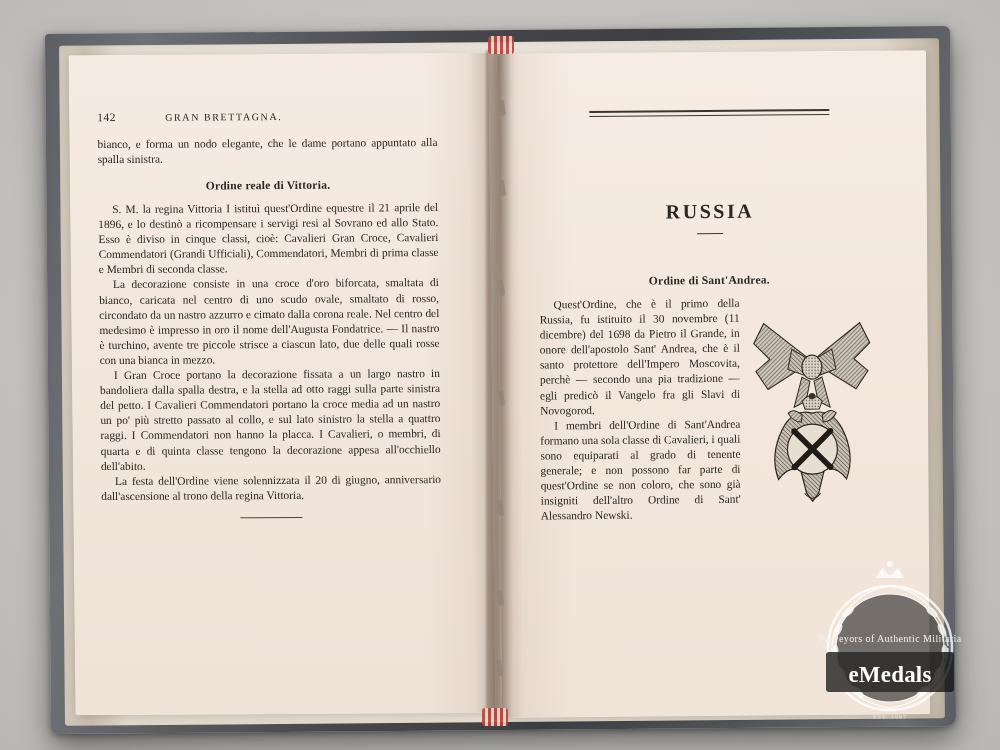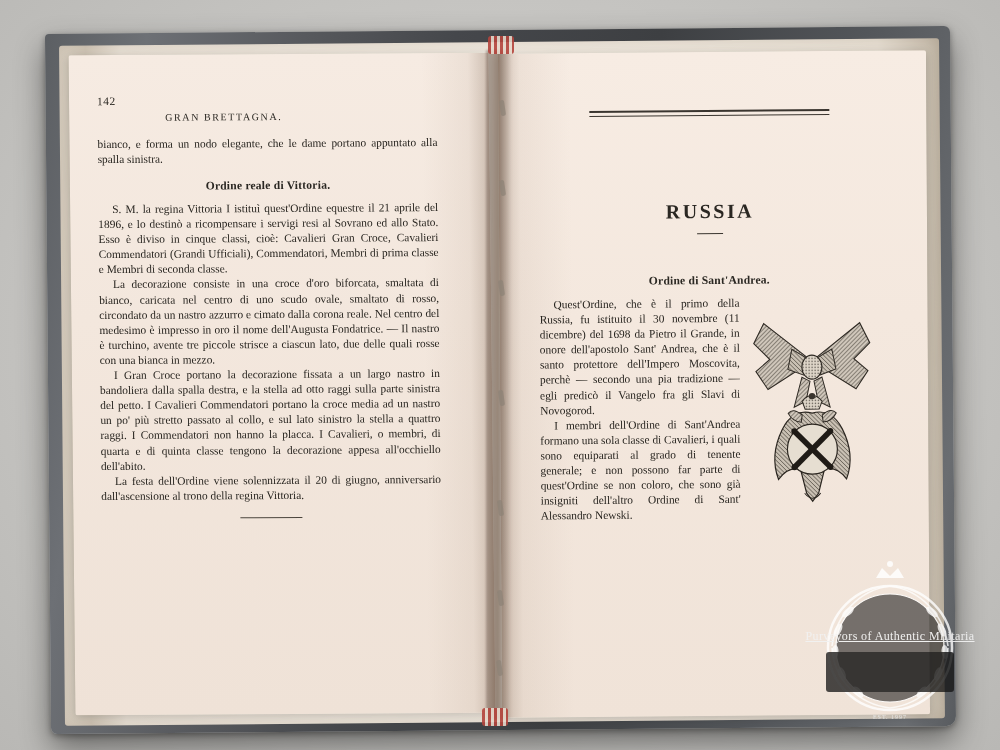--- a/index.html
+++ b/index.html
@@ -207,24 +207,23 @@
   }
   .wm-brand {
     bottom: 44px;
     font-size: 23px;
     letter-spacing: 0.2px;
     font-weight: bold;
   }
   .wm-brand .e { color: #ffffff; font-style: normal; }
   .wm-tag {
     bottom: 88px;
-    font-size: 12px;
+    font-size: 10px;
     letter-spacing: 0.4px;
     color: #f2f2f2;
-    text-decoration: underline;
   }
   .wm-year {
     bottom: 12px;
     font-size: 6px;
     letter-spacing: 1px;
     color: #e8e8e8;
   }
 </style>
 </head>
 <body>
@@ -233,21 +232,21 @@
 
 <div class="book">
 
   <div class="cover"></div>
   <div class="pageblock"></div>
 
   <div class="spread">
 
     <div class="page left">
 
-      <div class="col folio" style="left:28px; top:40px;">142</div>
+      <div class="col folio" style="left:28px; top:56px;">142</div>
 
       <div class="col runhead" style="left:96px; top:57px;">GRAN BRETTAGNA.</div>
 
       <div class="col body" style="left:28px; top:82px; width:340px;">
         <p class="noind">bianco, e forma un nodo elegante, che le dame portano appuntato alla spalla sinistra.</p>
       </div>
 
       <div class="col" style="left:28px; top:125px; width:340px;">
         <div class="sechead">Ordine reale di Vittoria.</div>
         <div class="body">
@@ -384,14 +383,17 @@
 
       <g fill="#ffffff" opacity="0.95">
         <path d="M74 22 l6 -10 l8 8 l8 -8 l6 10 z"></path>
         <circle cx="88" cy="8" r="3"></circle>
       </g>
 
       <rect x="24" y="96" width="128" height="40" rx="3" fill="rgba(18,18,18,0.85)"></rect>
     </g>
   </svg>
   <div class="wm-text wm-tag">Purveyors of Authentic Militaria</div>
+  <div class="wm-text wm-brand">
+    <span class="e">e</span><span>Medals</span>
+  </div>
   <div class="wm-text wm-year">EST. 1997</div>
 </div>
 
 </body></html>

